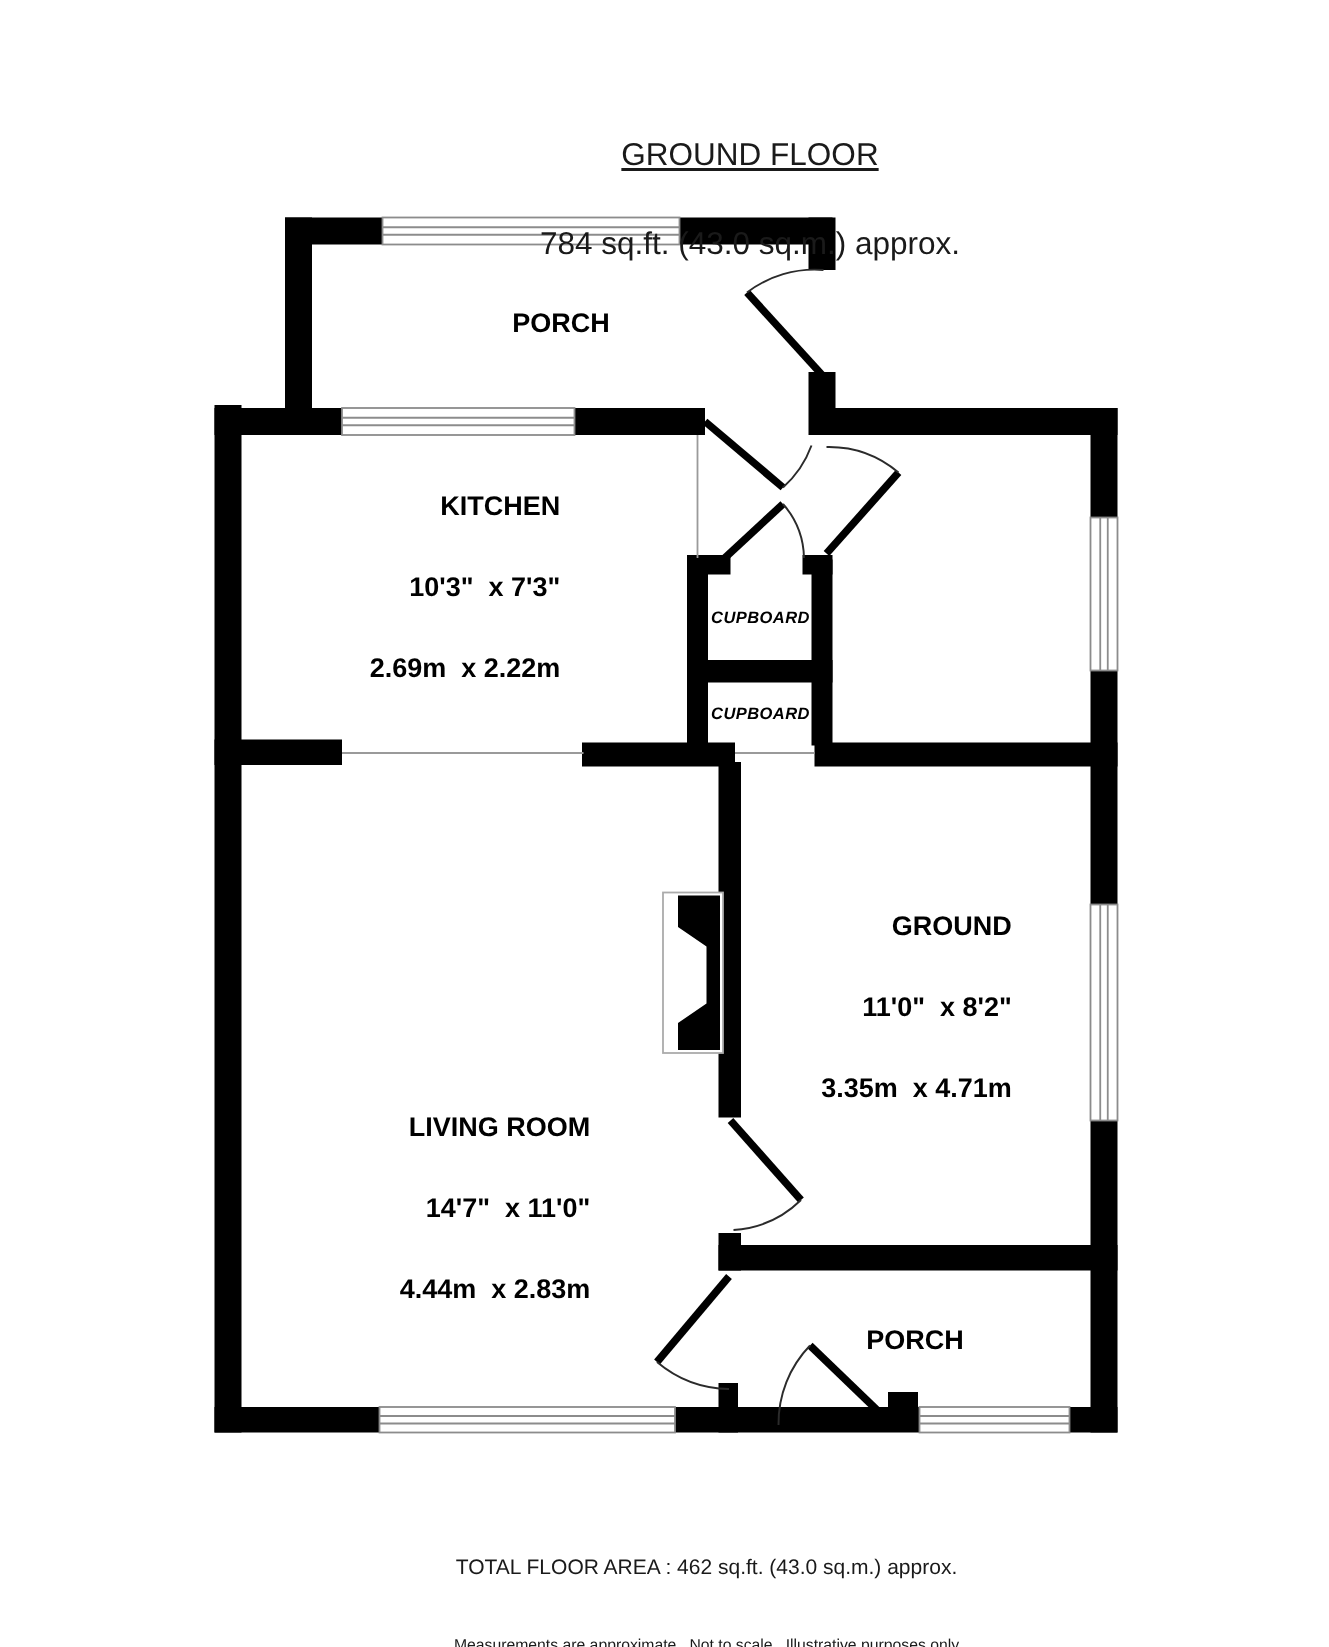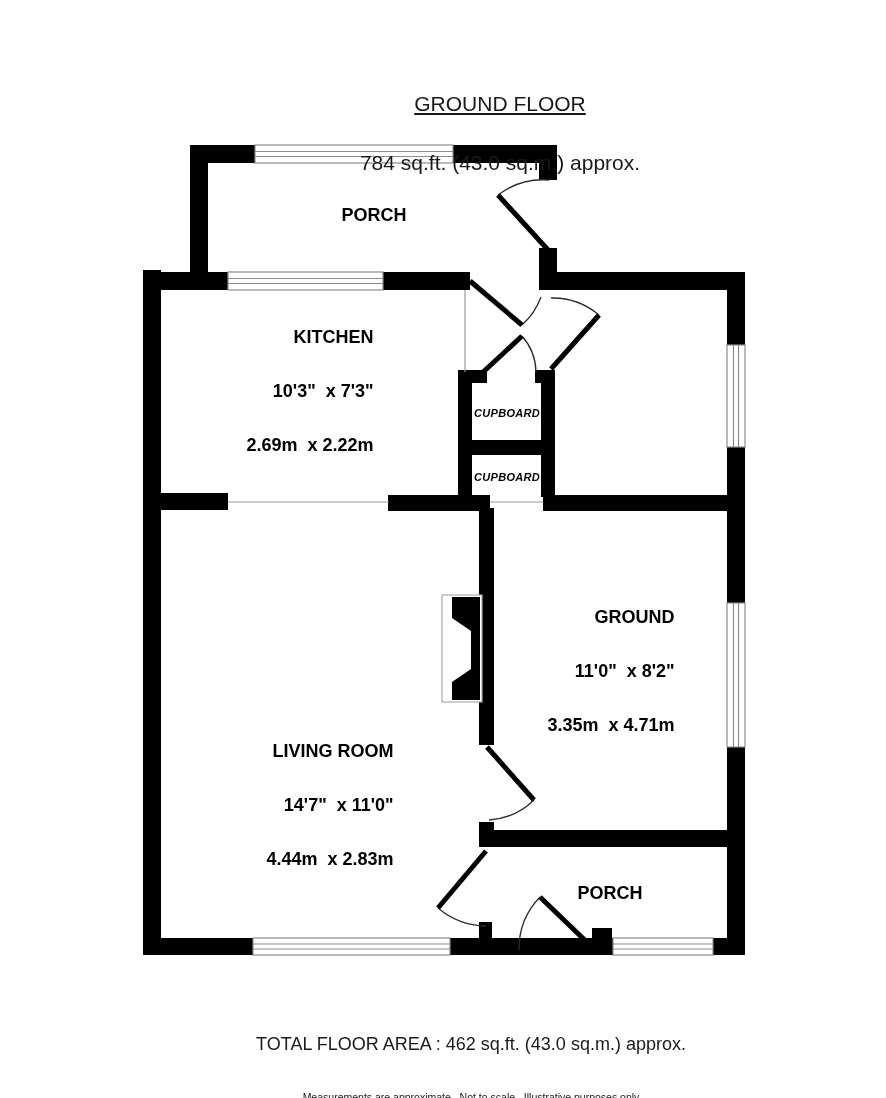--- a/index.html
+++ b/index.html
@@ -32,21 +32,21 @@
     text-align:center;color:#000;font-weight:bold;white-space:pre;
   }
   .room-label .room-name,
   .room-label .room-dims{font-size:18px;line-height:18px;text-align:right;}
   .room-label.small .room-name{font-size:11px;line-height:11px;letter-spacing:.3px;font-style:italic;}
 
   .footer-block{
     position:absolute;left:471px;top:1000px;transform:translateX(-50%);
     text-align:center;color:#1a1a1a;white-space:pre;
   }
-  .footer-total{font-size:18px;line-height:16px;margin-bottom:3px;}
+  .footer-total{font-size:14px;line-height:16px;margin-bottom:3px;}
   .footer-fine{font-size:10.5px;line-height:13px;}
 </style>
 </head>
 <body>
 
 <div class="stage">
 
   <svg class="plan-svg" width="886" height="1098" viewBox="0 0 886 1098">
 
     <g>

